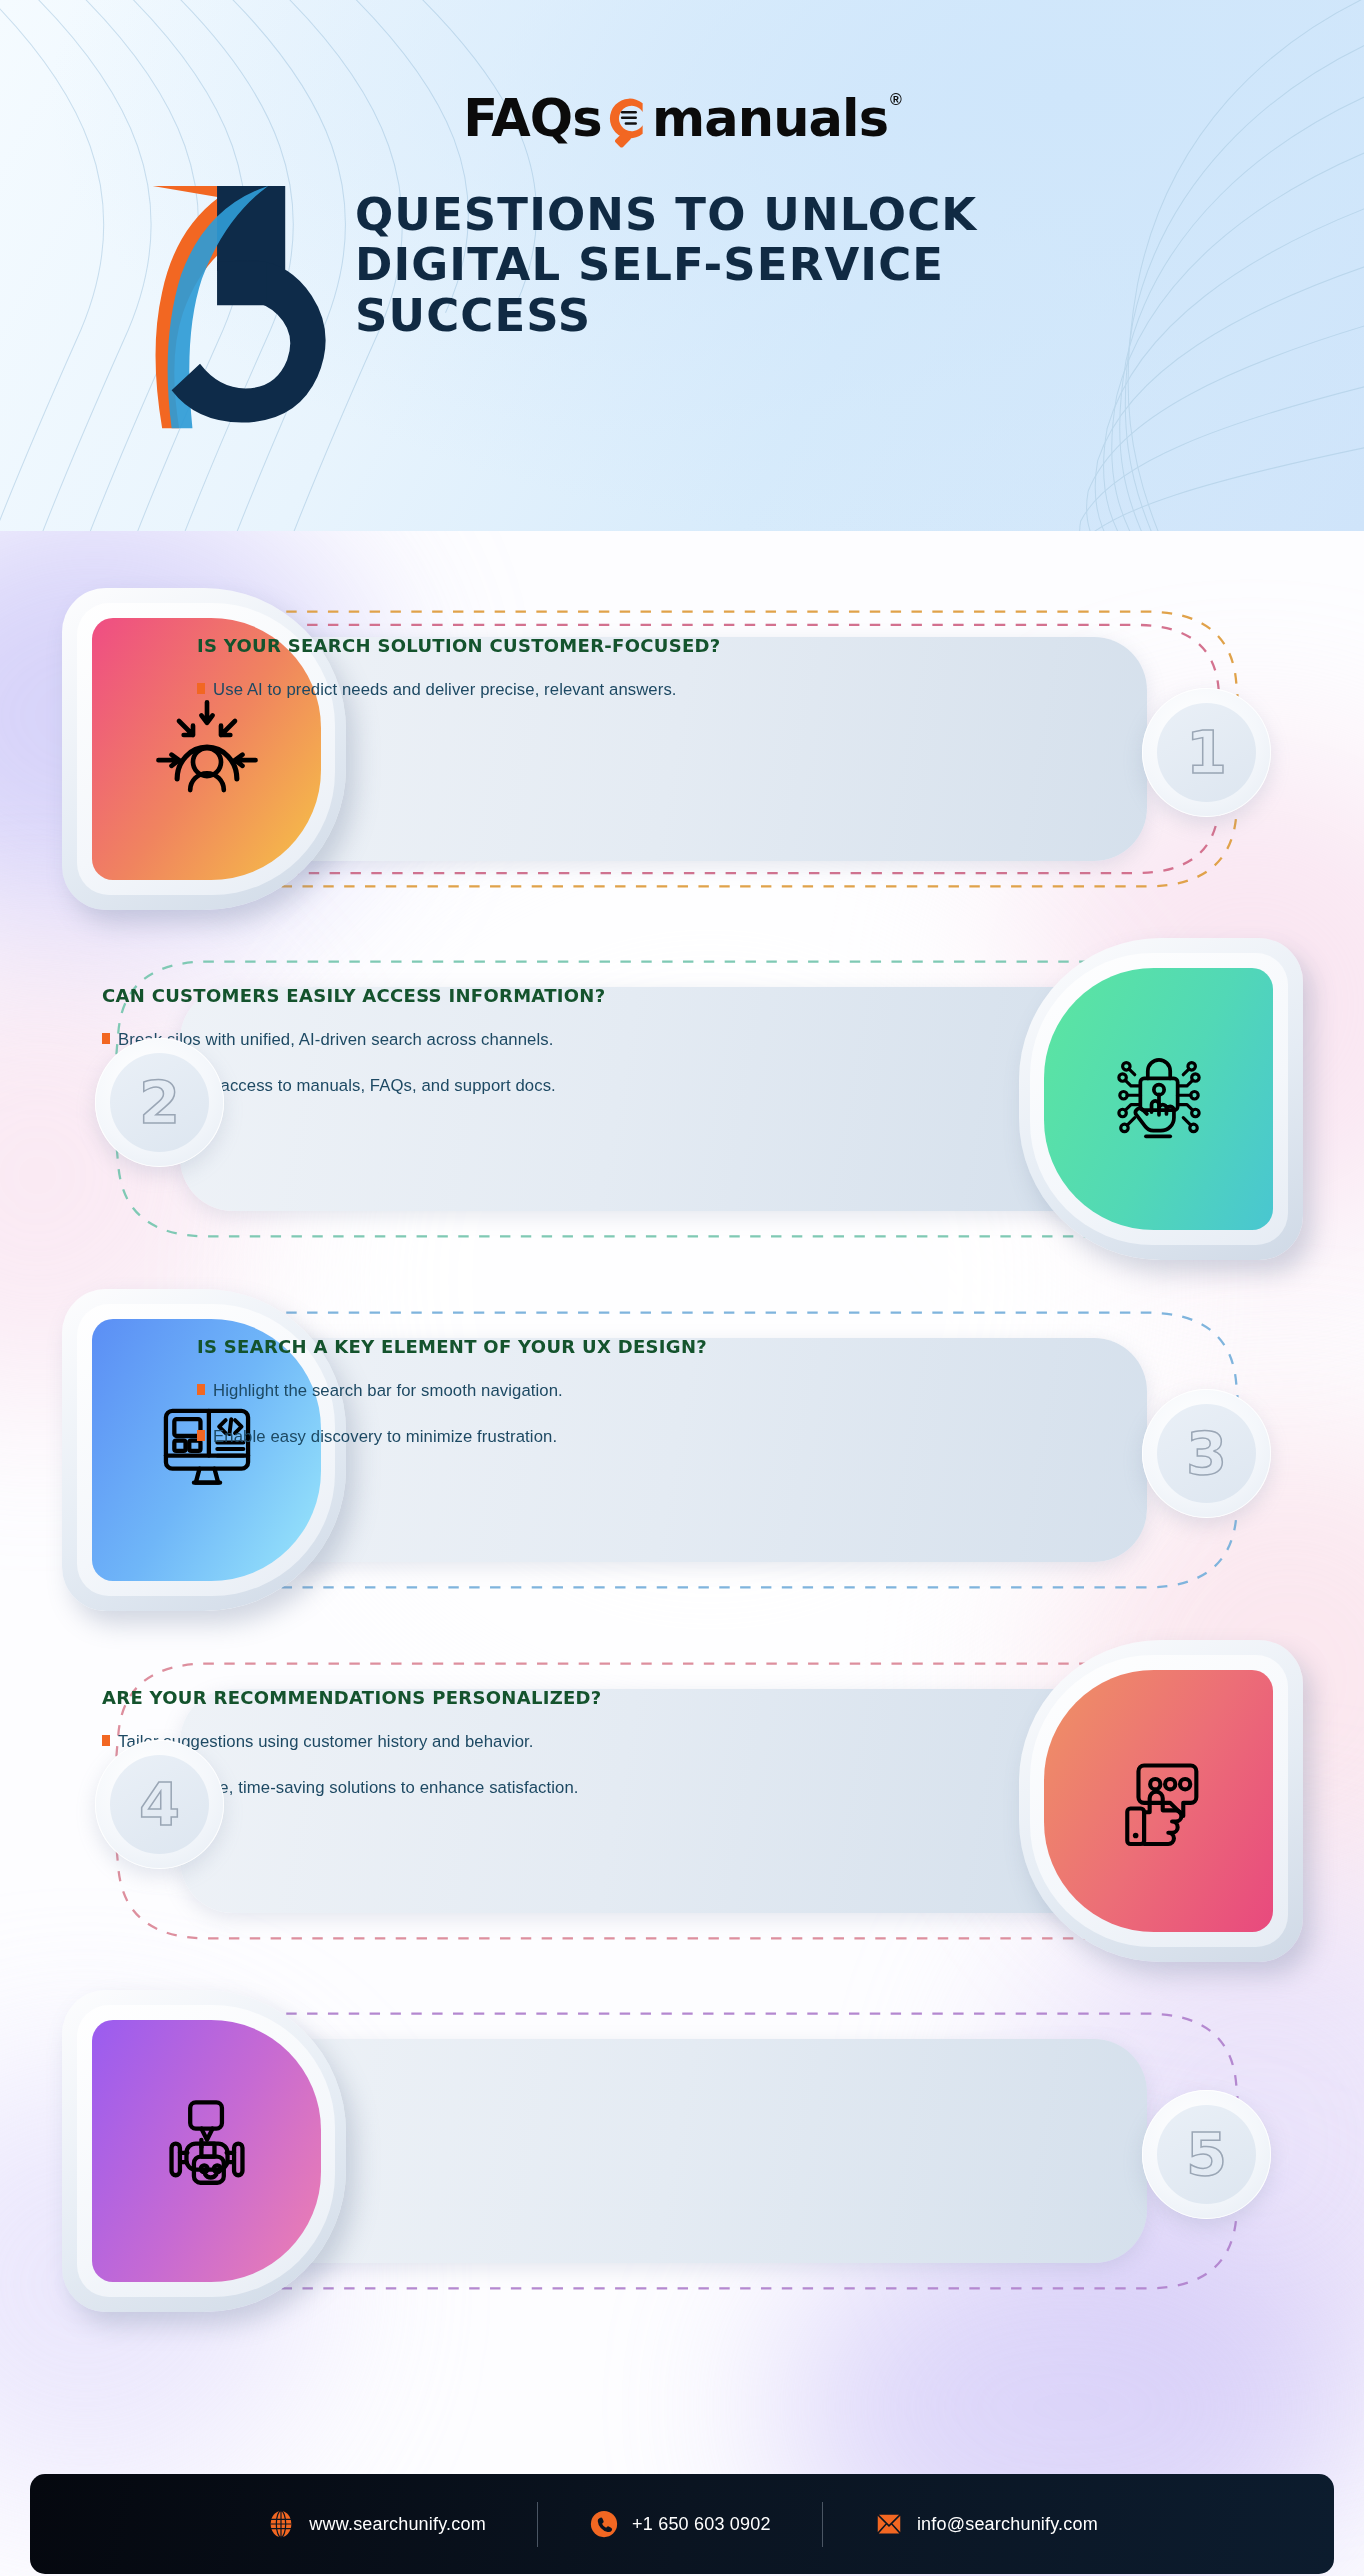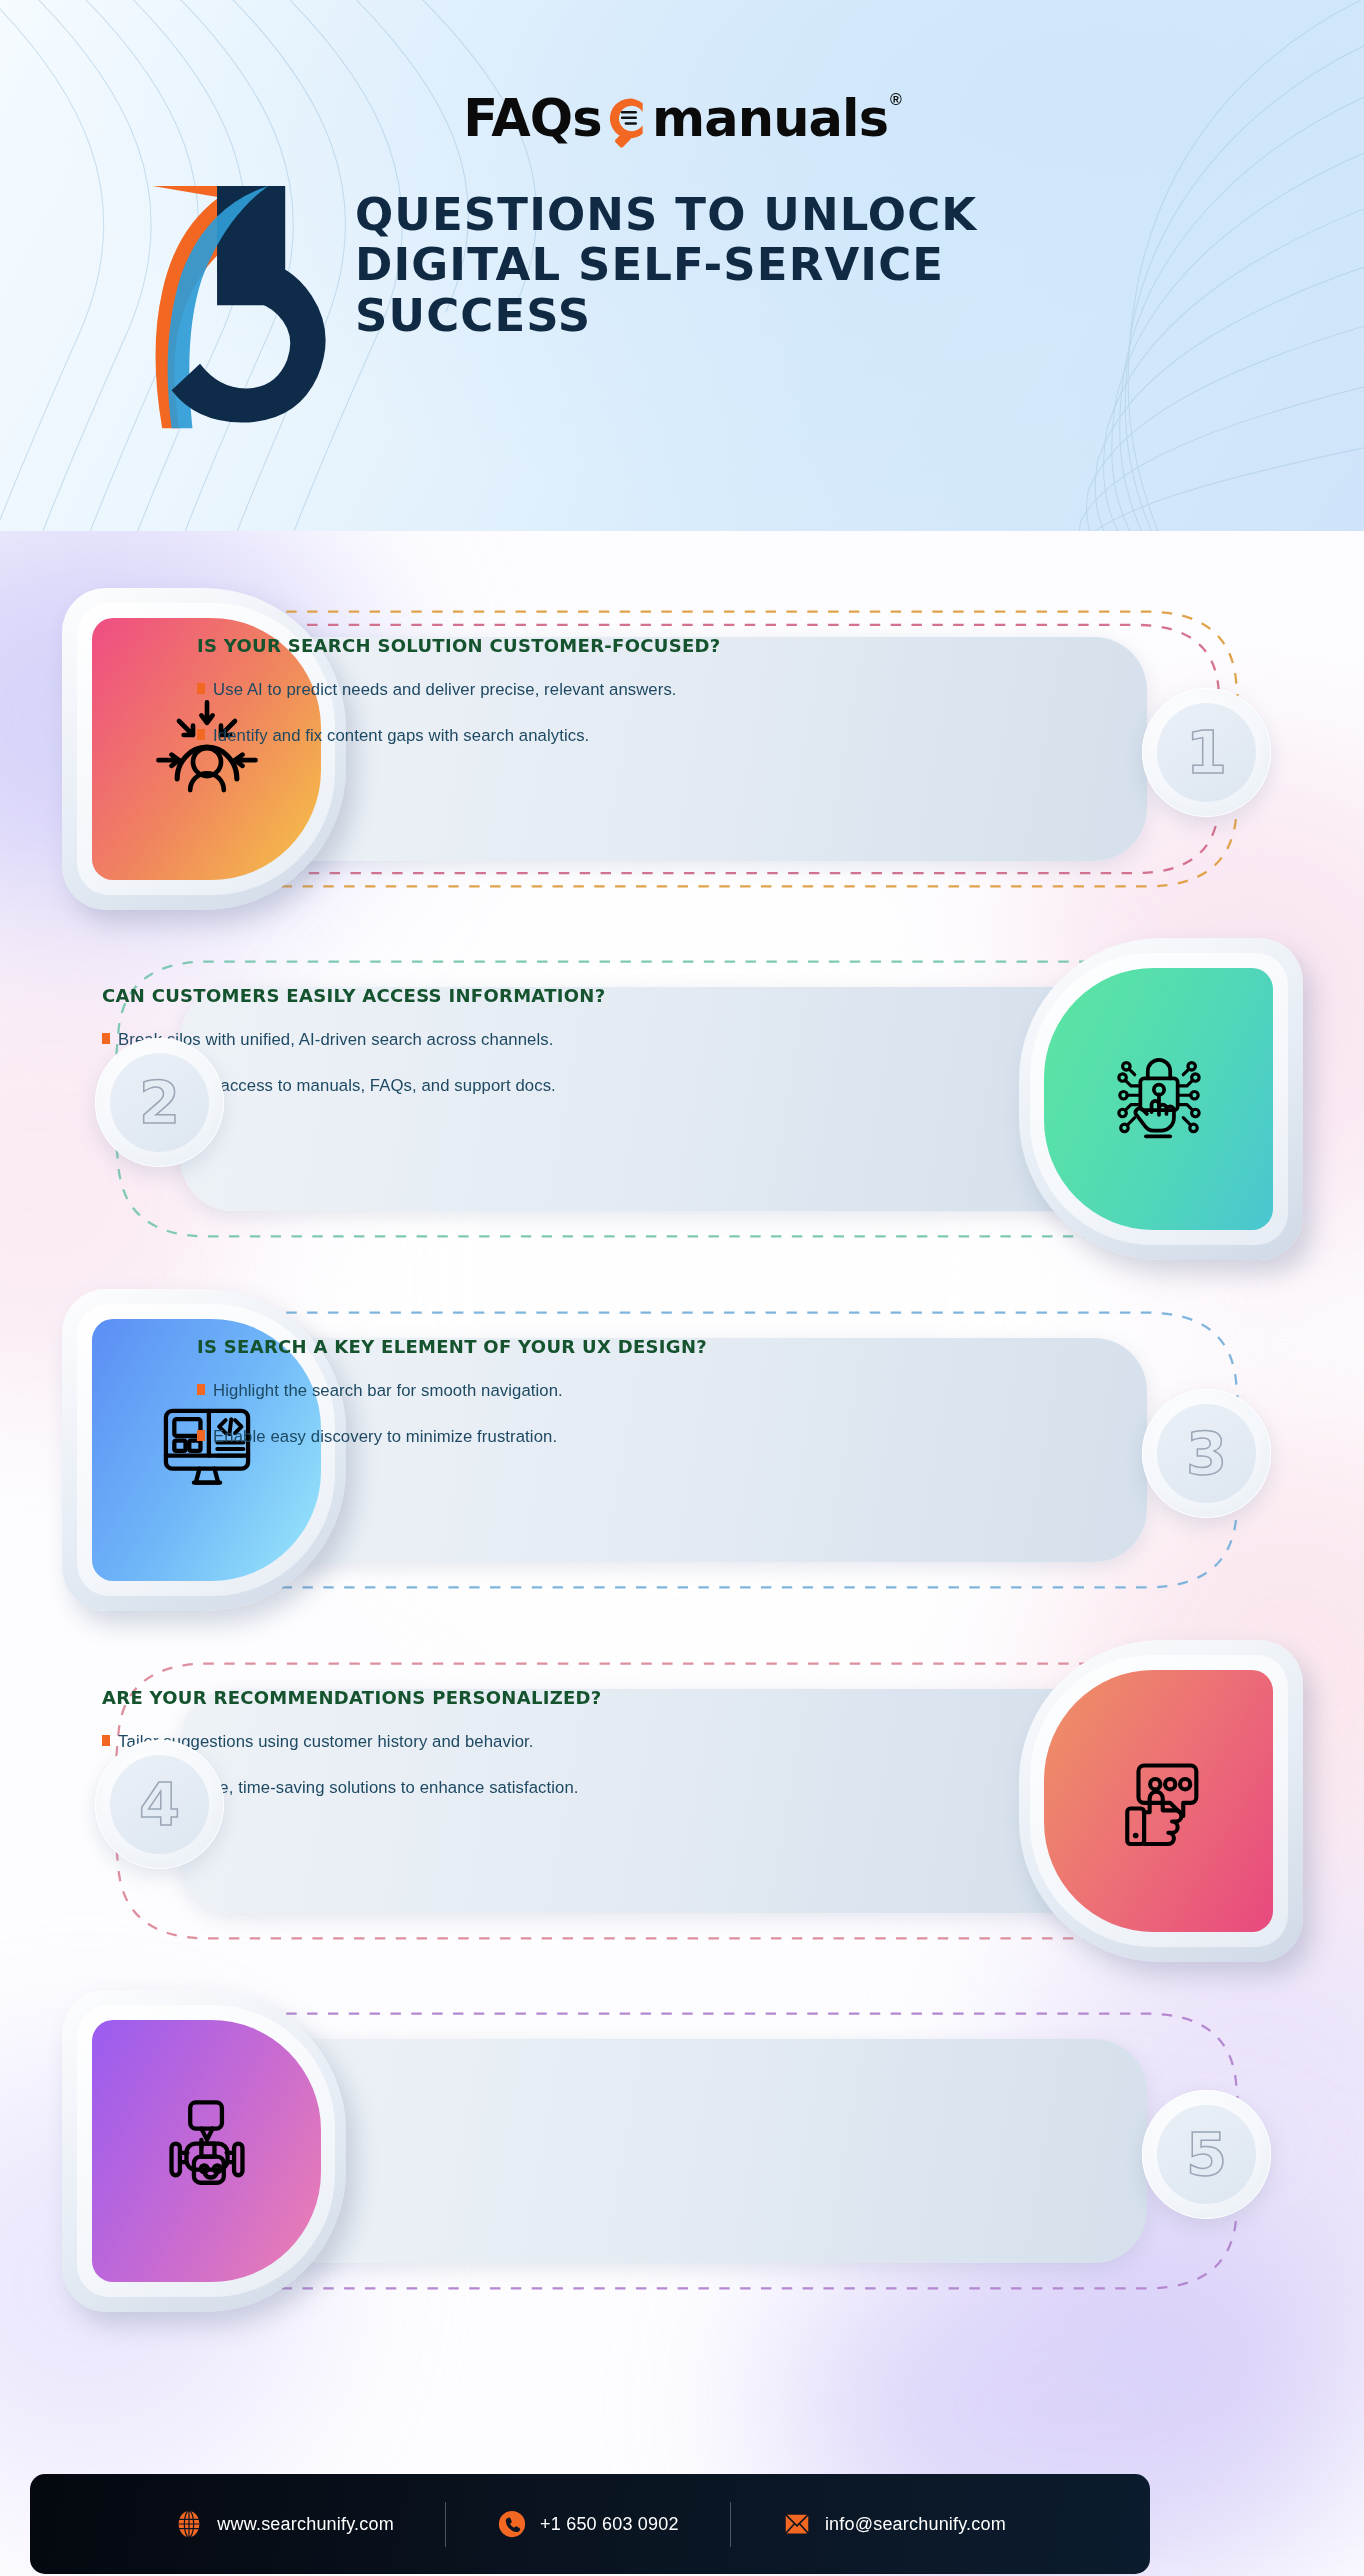--- a/index.html
+++ b/index.html
@@ -135,21 +135,21 @@
     font-family:"DejaVu Sans", sans-serif;
     font-size:59px; font-weight:700; line-height:1;
     color:transparent;
     -webkit-text-stroke:1.5px #9aa6b5;
   }
   .row.left  .num { left:1142px; }
   .row.right .num { left:95px; }
 
   
   .footer {
-    position:absolute; left:30px; top:2474px; width:1120px; height:100px;
+    position:absolute; left:30px; top:2474px; width:1304px; height:100px;
     background:linear-gradient(100deg,#05080f 0%, #0a1421 50%, #0c1c2e 100%);
     border-radius:15px;
     display:flex; align-items:center; justify-content:center; gap:0;
   }
   .f-item { display:flex; align-items:center; gap:13.3px; padding:0 51px; }
   .f-item span { color:#ffffff; font-size:18px; letter-spacing:0.2px; }
   .f-sep { width:0.9px; height:45px; background:#4a5563; }
   .f-ico { width:30px; height:30px; flex:0 0 30px; }
 </style>
 </head>
@@ -248,24 +248,20 @@
         </svg>
       </div>
     </div>
 
     <div class="panel-body">
       <div class="q-title">IS YOUR SEARCH SOLUTION CUSTOMER-FOCUSED?</div>
       <ul class="bullets">
         <li>
             <i class="bul-sq"></i>
             <span>Use AI to predict needs and deliver precise, relevant answers.</span>
-          </li>
-        <li>
-            <i class="bul-sq"></i>
-            <span>Identify and fix content gaps with search analytics.</span>
           </li>
       </ul>
     </div>
 
     <div class="num">
       <div class="num-in">
           <span>1</span>
         </div>
     </div>
   </div>

